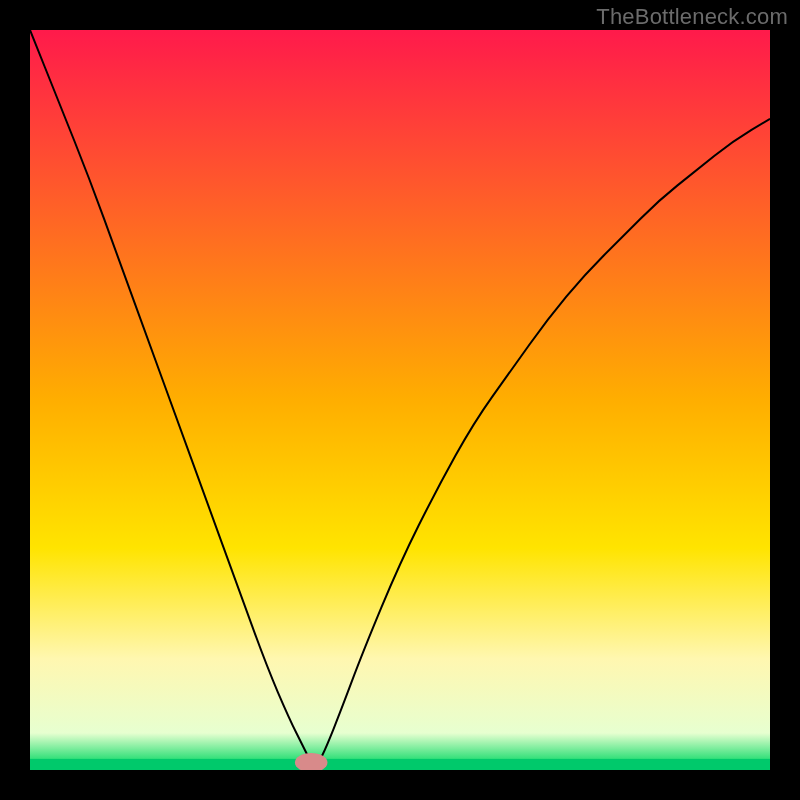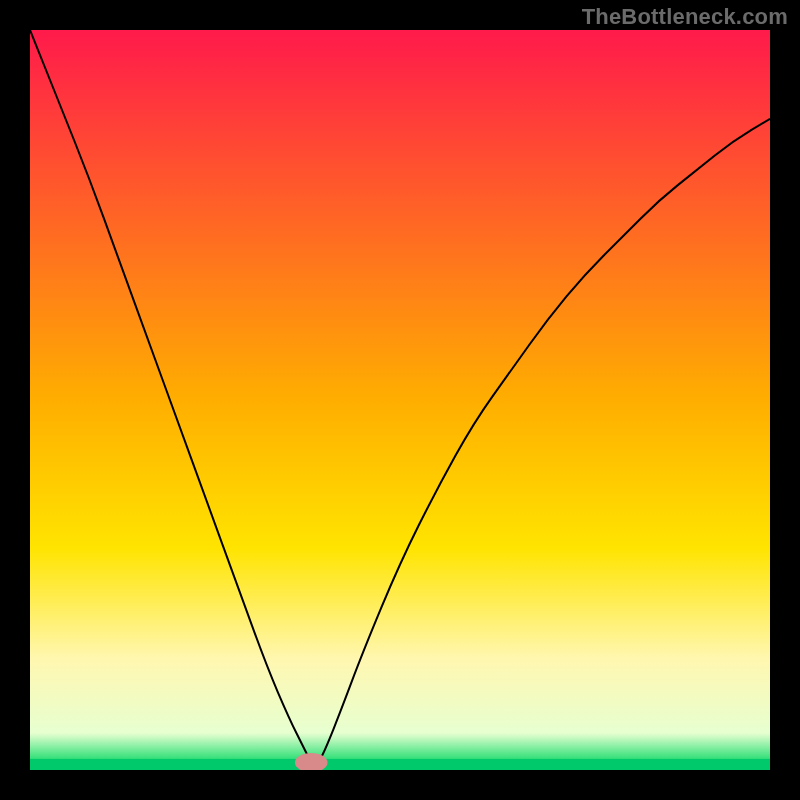--- a/index.html
+++ b/index.html
@@ -25,21 +25,21 @@
     top: 30px;
     width: 740px;
     height: 740px;
   }
   .watermark {
     position: absolute;
     top: 4px;
     right: 12px;
     color: #6b6b6b;
     font-size: 22px;
-    font-weight: 700;
+    font-weight: 400;
     letter-spacing: 0.2px;
   }
   svg { display: block; }
 </style>
 </head>
 <body>
 
 <div class="frame">
   <div class="plot-area">
     <svg id="chart-svg" width="740" height="740" viewBox="0 0 740 740">

